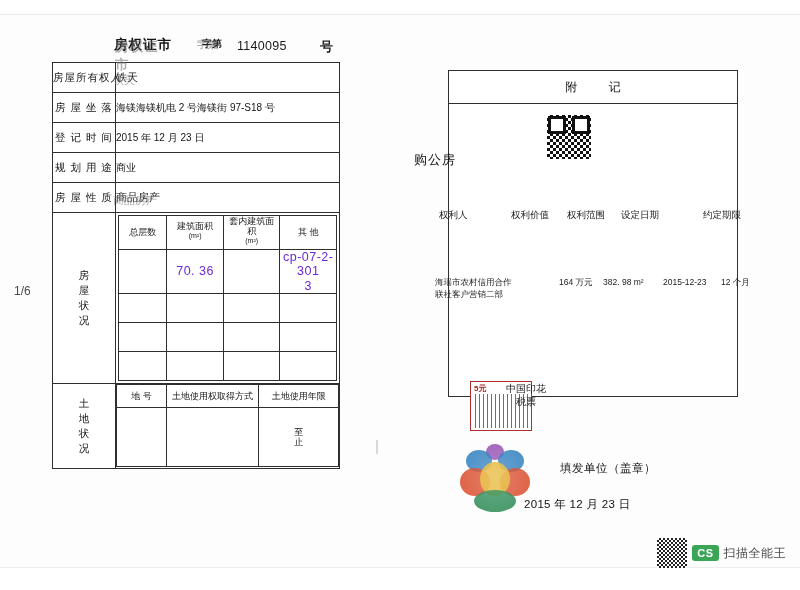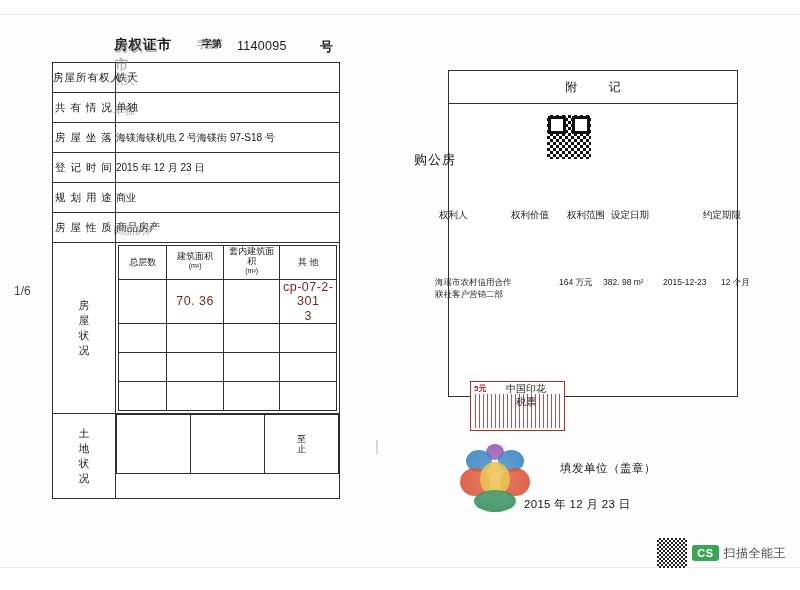--- a/index.html
+++ b/index.html
@@ -151,21 +151,21 @@
     text-align: center;
     font-size: 10.5px;
     letter-spacing: 0px;
     line-height: 1.45;
   }
   .cellbig { height: 34px; }
 
   .house-no {
     font-size: 12.5px;
     letter-spacing: .5px;
-    color: #7f1d1d;
+    color: #6d28d9;
   }
 
   .land-head td { height: 24px; font-size: 9.5px; }
   .zhi-zhi {
     text-align: right;
     padding-right: 8px;
     font-size: 10px;
     line-height: 1.5;
   }
 
@@ -244,21 +244,21 @@
     left: -10px;
     top: 138px;
     width: 300px;
     font-size: 9.5px;
     color: #1a1a1a;
   }
   .rights-head span { position: absolute; white-space: nowrap; }
   .rh1 { left: 0px; }
   .rh2 { left: 72px; }
   .rh3 { left: 128px; }
-  .rh4 { left: 172px; }
+  .rh4 { left: 182px; }
   .rh5 { left: 236px; margin-left: 28px; }
 
   .rights-row {
     position: absolute;
     left: -14px;
     top: 205px;
     width: 310px;
     font-size: 8.5px;
     color: #1b1b1b;
     line-height: 1.55;
@@ -272,21 +272,20 @@
   
   .tax-stamp {
     position: absolute;
     left: 470px;
     top: 381px;
     width: 60px;
     height: 48px;
     border: 1px solid #b03030;
     background: #ffffff;
     overflow: hidden;
-    padding-left: 33px;
   }
   .tax-stamp .tx-top {
     position: absolute; left: 3px; top: 1px;
     font-size: 8px; color: #9c2222; font-weight: bold;
   }
   .tax-stamp .tx-lines {
     position: absolute; left: 4px; top: 12px; right: 3px; bottom: 2px;
     background: repeating-linear-gradient(
       to right, #b03030 0px, #b03030 1px, #ffffff 1px, #ffffff 4px);
     opacity: .85;
@@ -399,29 +398,20 @@
           <tr>
         <td class="lbl">房屋所有权人</td>
         <td class="val">
           <span class="hand hand-ghost">
             <span class="g">铁天</span>
             <span>铁天</span>
           </span>
         </td>
       </tr>
       <tr>
-        <td class="lbl">共 有 情 况</td>
-        <td class="val">
-          <span class="hand hand-ghost">
-            <span class="g">单独</span>
-            <span>单独</span>
-          </span>
-        </td>
-      </tr>
-      <tr>
         <td class="lbl">房 屋 坐 落</td>
         <td class="val">
           <span class="inline-note">海镁海镁机电 2 号海镁街 97-S18 号</span>
         </td>
       </tr>
       <tr>
         <td class="lbl">登 记 时 间</td>
         <td class="val">
           <span class="inline-note">2015 年 12 月 23 日</span>
         </td>
@@ -488,20 +478,25 @@
         </td>
       </tr>
 
       <tr>
         <td class="vlabel" style="height:84px;">
           <div>土<br>地<br>状<br>况</div>
         </td>
         <td style="padding:0;height:84px;vertical-align:top;">
           <table class="sub">
             <tbody>
+                  <tr class="land-head">
+              <td style="width:22%">地 号</td>
+              <td style="width:42%">土地使用权取得方式</td>
+              <td style="width:36%">土地使用年限</td>
+            </tr>
             <tr>
               <td style="height:58px"></td>
               <td></td>
               <td class="zhi-zhi">
                 <span>至</span><br>
                 <span>止</span>
               </td>
             </tr>
           </tbody>
               </table>

